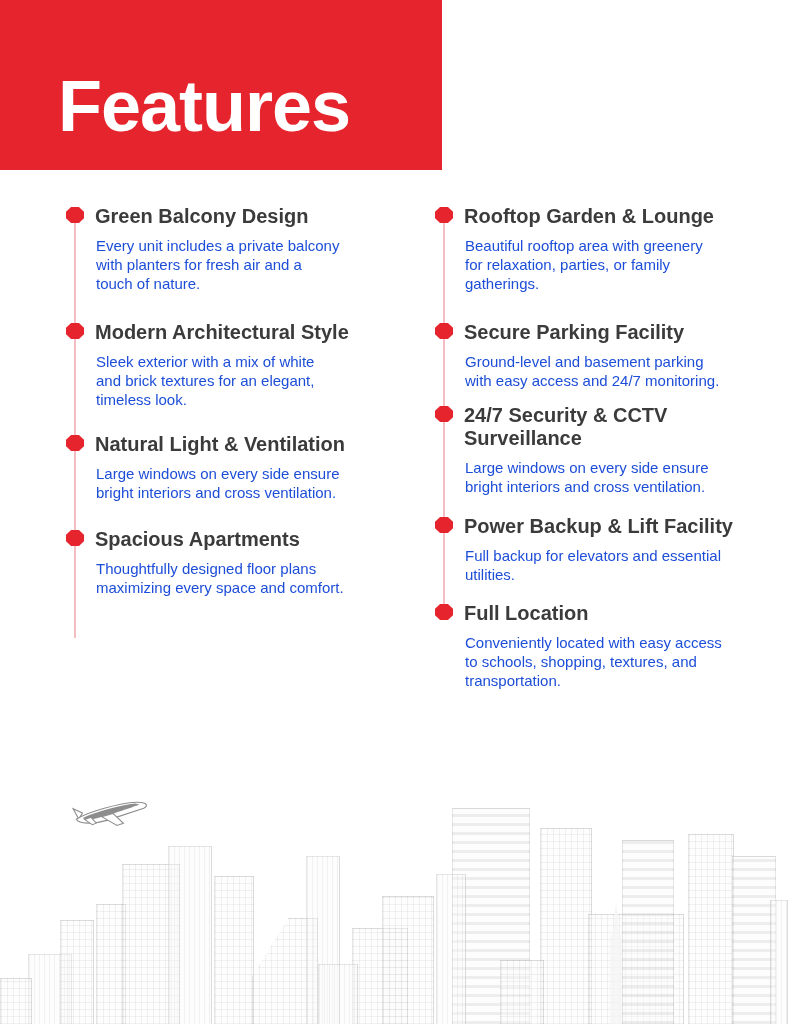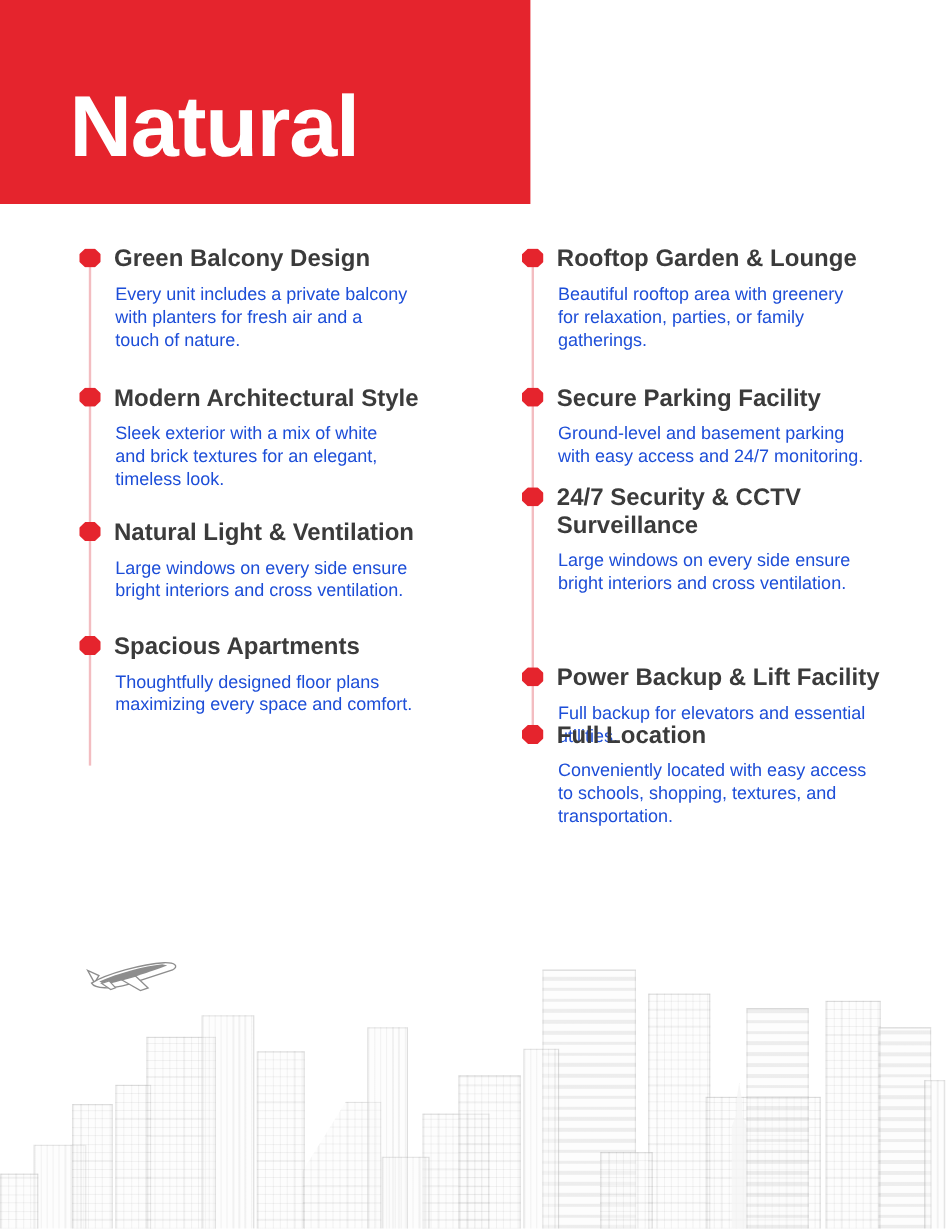--- a/index.html
+++ b/index.html
@@ -44,21 +44,21 @@
   }
   
   .col-left  .feature:nth-of-type(2){top:205px;}
   .col-left  .feature:nth-of-type(3){top:321px;}
   .col-left  .feature:nth-of-type(4){top:433px;}
   .col-left  .feature:nth-of-type(5){top:528px;}
   .col-left  .feature:nth-of-type(6){top:625px;}
   .col-right .feature:nth-of-type(2){top:205px;}
   .col-right .feature:nth-of-type(3){top:321px;}
   .col-right .feature:nth-of-type(4){top:404px;}
-  .col-right .feature:nth-of-type(5){top:515px;margin-top:39px;}
+  .col-right .feature:nth-of-type(5){top:515px;}
   .col-right .feature:nth-of-type(6){top:602px;}
   
   .skyline{position:absolute;left:0;bottom:0;width:788px;height:230px;overflow:hidden;}
   .bldg{
     position:absolute;bottom:0;box-sizing:border-box;
     border:1px solid rgba(110,110,110,.16);border-bottom:none;background-color:rgba(250,250,250,.4);
   }
   .grid{
     background-image:
       repeating-linear-gradient(90deg,rgba(80,80,80,.07) 0 1px,transparent 1px 6px),
@@ -74,21 +74,21 @@
     position:absolute;bottom:0;box-sizing:border-box;
     background:rgba(244,244,244,.75);border:1px solid rgba(110,110,110,.18);border-bottom:none;
     clip-path:polygon(50% 0,58% 12%,58% 22%,72% 30%,72% 100%,28% 100%,28% 30%,42% 22%,42% 12%);
   }
   .airplane{position:absolute;left:72px;top:797px;width:82px;height:36px;transform:rotate(-4deg);}
 </style>
 </head>
 <body>
 
 <div class="header-banner"></div>
-<h1 class="page-title">Natural</h1>
+<h1 class="page-title">Features</h1>
 
 <div class="col col-left">
   <div class="timeline"></div>
 
   <div class="feature">
     <span class="bullet"></span>
     <div class="ftext">
       <h3 class="ftitle">Green Balcony Design</h3>
       <p class="fdesc">Every unit includes a private balcony
 with planters for fresh air and a

